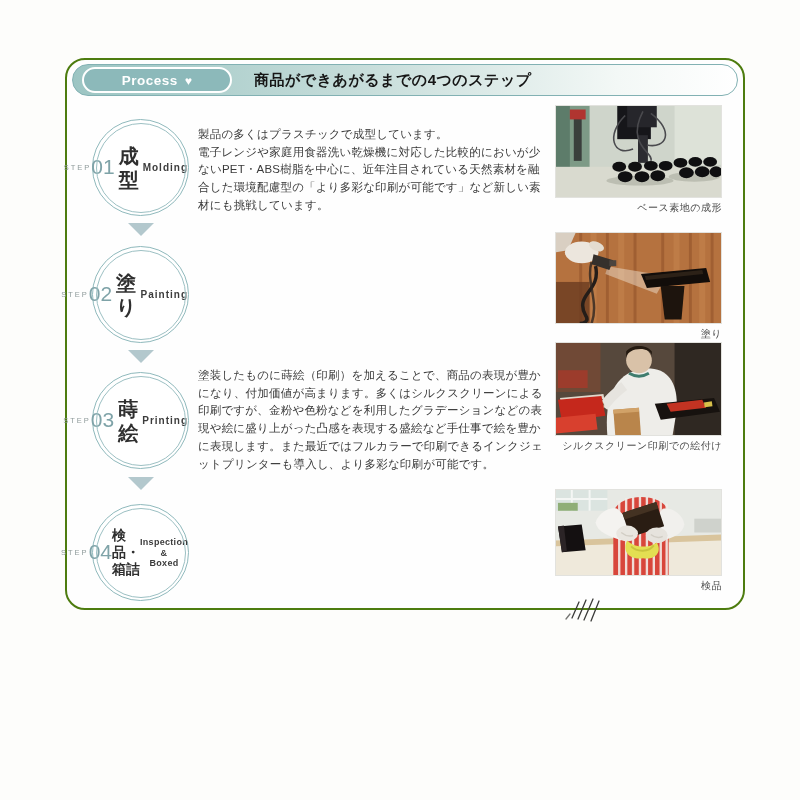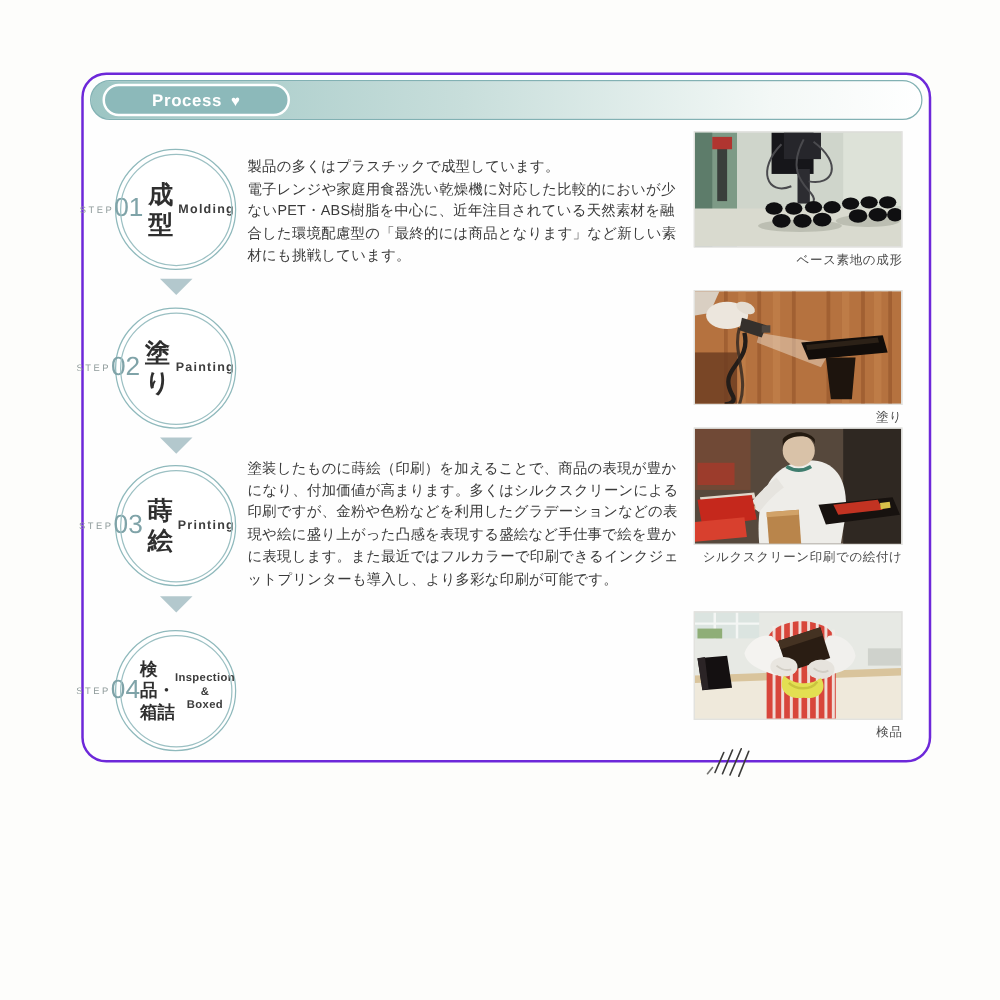--- a/index.html
+++ b/index.html
@@ -3,21 +3,21 @@
 <meta charset="utf-8">
 <style>
   html,body{margin:0;padding:0;}
   body{
     width:800px;height:800px;background:#fdfdfb;
     font-family:"Liberation Sans","DejaVu Sans",sans-serif;
     position:relative;overflow:hidden;
   }
   .panel{
     position:absolute;left:65px;top:58px;width:680px;height:552px;
-    border:2px solid #6d28d9;border-radius:20px;background:#fefefe;
+    border:2px solid #4d7c0f;border-radius:20px;background:#fefefe;
     box-sizing:border-box;
   }
   
   .header-bar{
     position:absolute;left:5px;top:4px;right:5px;height:32px;
     border:1px solid #82b1b3;border-radius:16px;
     background:linear-gradient(90deg,#9cc5c3 0%,#c8dedb 45%,#f3f8f6 82%,#ffffff 100%);
     display:flex;align-items:center;box-sizing:border-box;
   }
   .process-pill{
@@ -81,30 +81,31 @@
 </head>
 <body>
 
 <div class="panel">
 
   <div class="header-bar">
     <div class="process-pill">
       <span>Process</span>
       <span class="heart-icon">♥</span>
     </div>
+    <div class="panel-title">商品ができあがるまでの4つのステップ</div>
   </div>
 
   <div class="step-circle circle-1">
     <span class="step-word">STEP</span>
     <span class="step-number">01</span>
     <span class="step-name">成型</span>
     <span class="step-en">Molding</span>
   </div>
   <div class="step-desc desc-1">製品の多くはプラスチックで成型しています。
-電子レンジや家庭用食器洗い乾燥機に対応した比較的においが少ないPET・ABS樹脂を中心に、近年注目されている天然素材を融合した環境配慮型の「最終的には商品となります」など新しい素材にも挑戦しています。</div>
+電子レンジや家庭用食器洗い乾燥機に対応した比較的においが少ないPET・ABS樹脂を中心に、近年注目されている天然素材を融合した環境配慮型の「より多彩な印刷が可能です」など新しい素材にも挑戦しています。</div>
   <figure class="photo-fig fig-1">
     <div class="photo ph-1">
       <svg viewBox="0 0 167 93" preserveAspectRatio="xMidYMid slice" aria-hidden="true">
         <rect width="167" height="93" fill="#cfd5cb"></rect>
         <rect x="0" y="0" width="34" height="93" fill="#7d9a86"></rect>
         <rect x="0" y="0" width="14" height="93" fill="#5d7c6a"></rect>
         <rect x="120" y="0" width="47" height="60" fill="#dde2d8"></rect>
         <rect x="0" y="62" width="167" height="31" fill="#d9dacf"></rect>
         <rect x="18" y="8" width="8" height="48" fill="#3a3f3c"></rect>
         <rect x="14" y="4" width="16" height="10" fill="#b03530"></rect>

